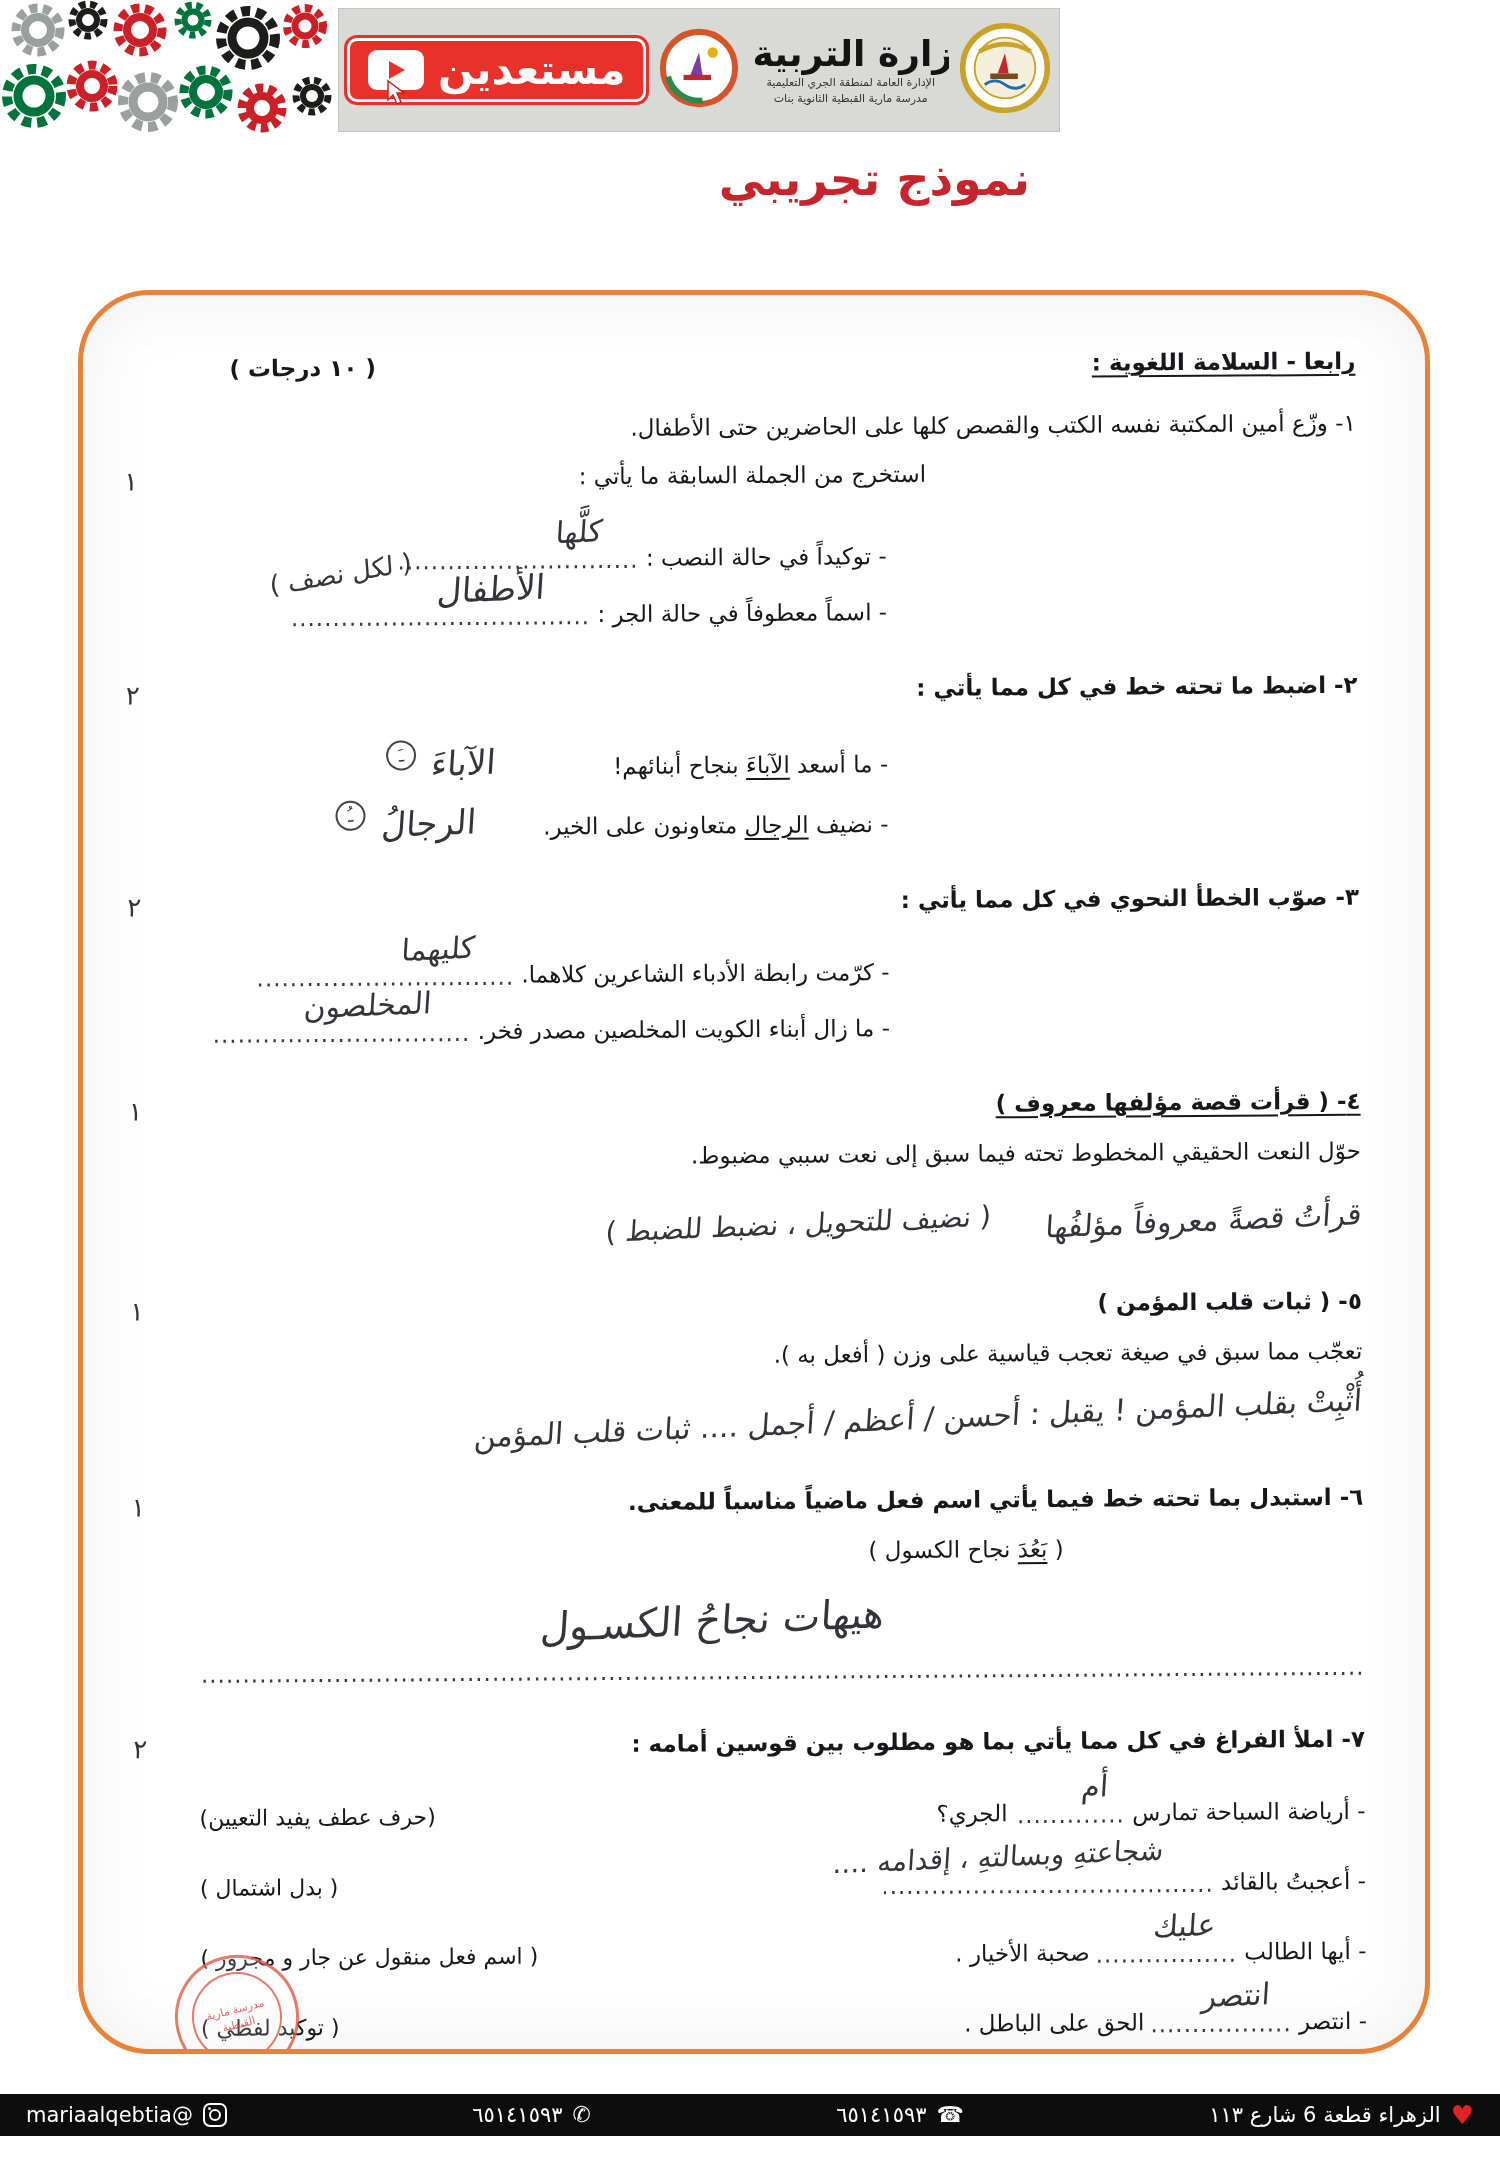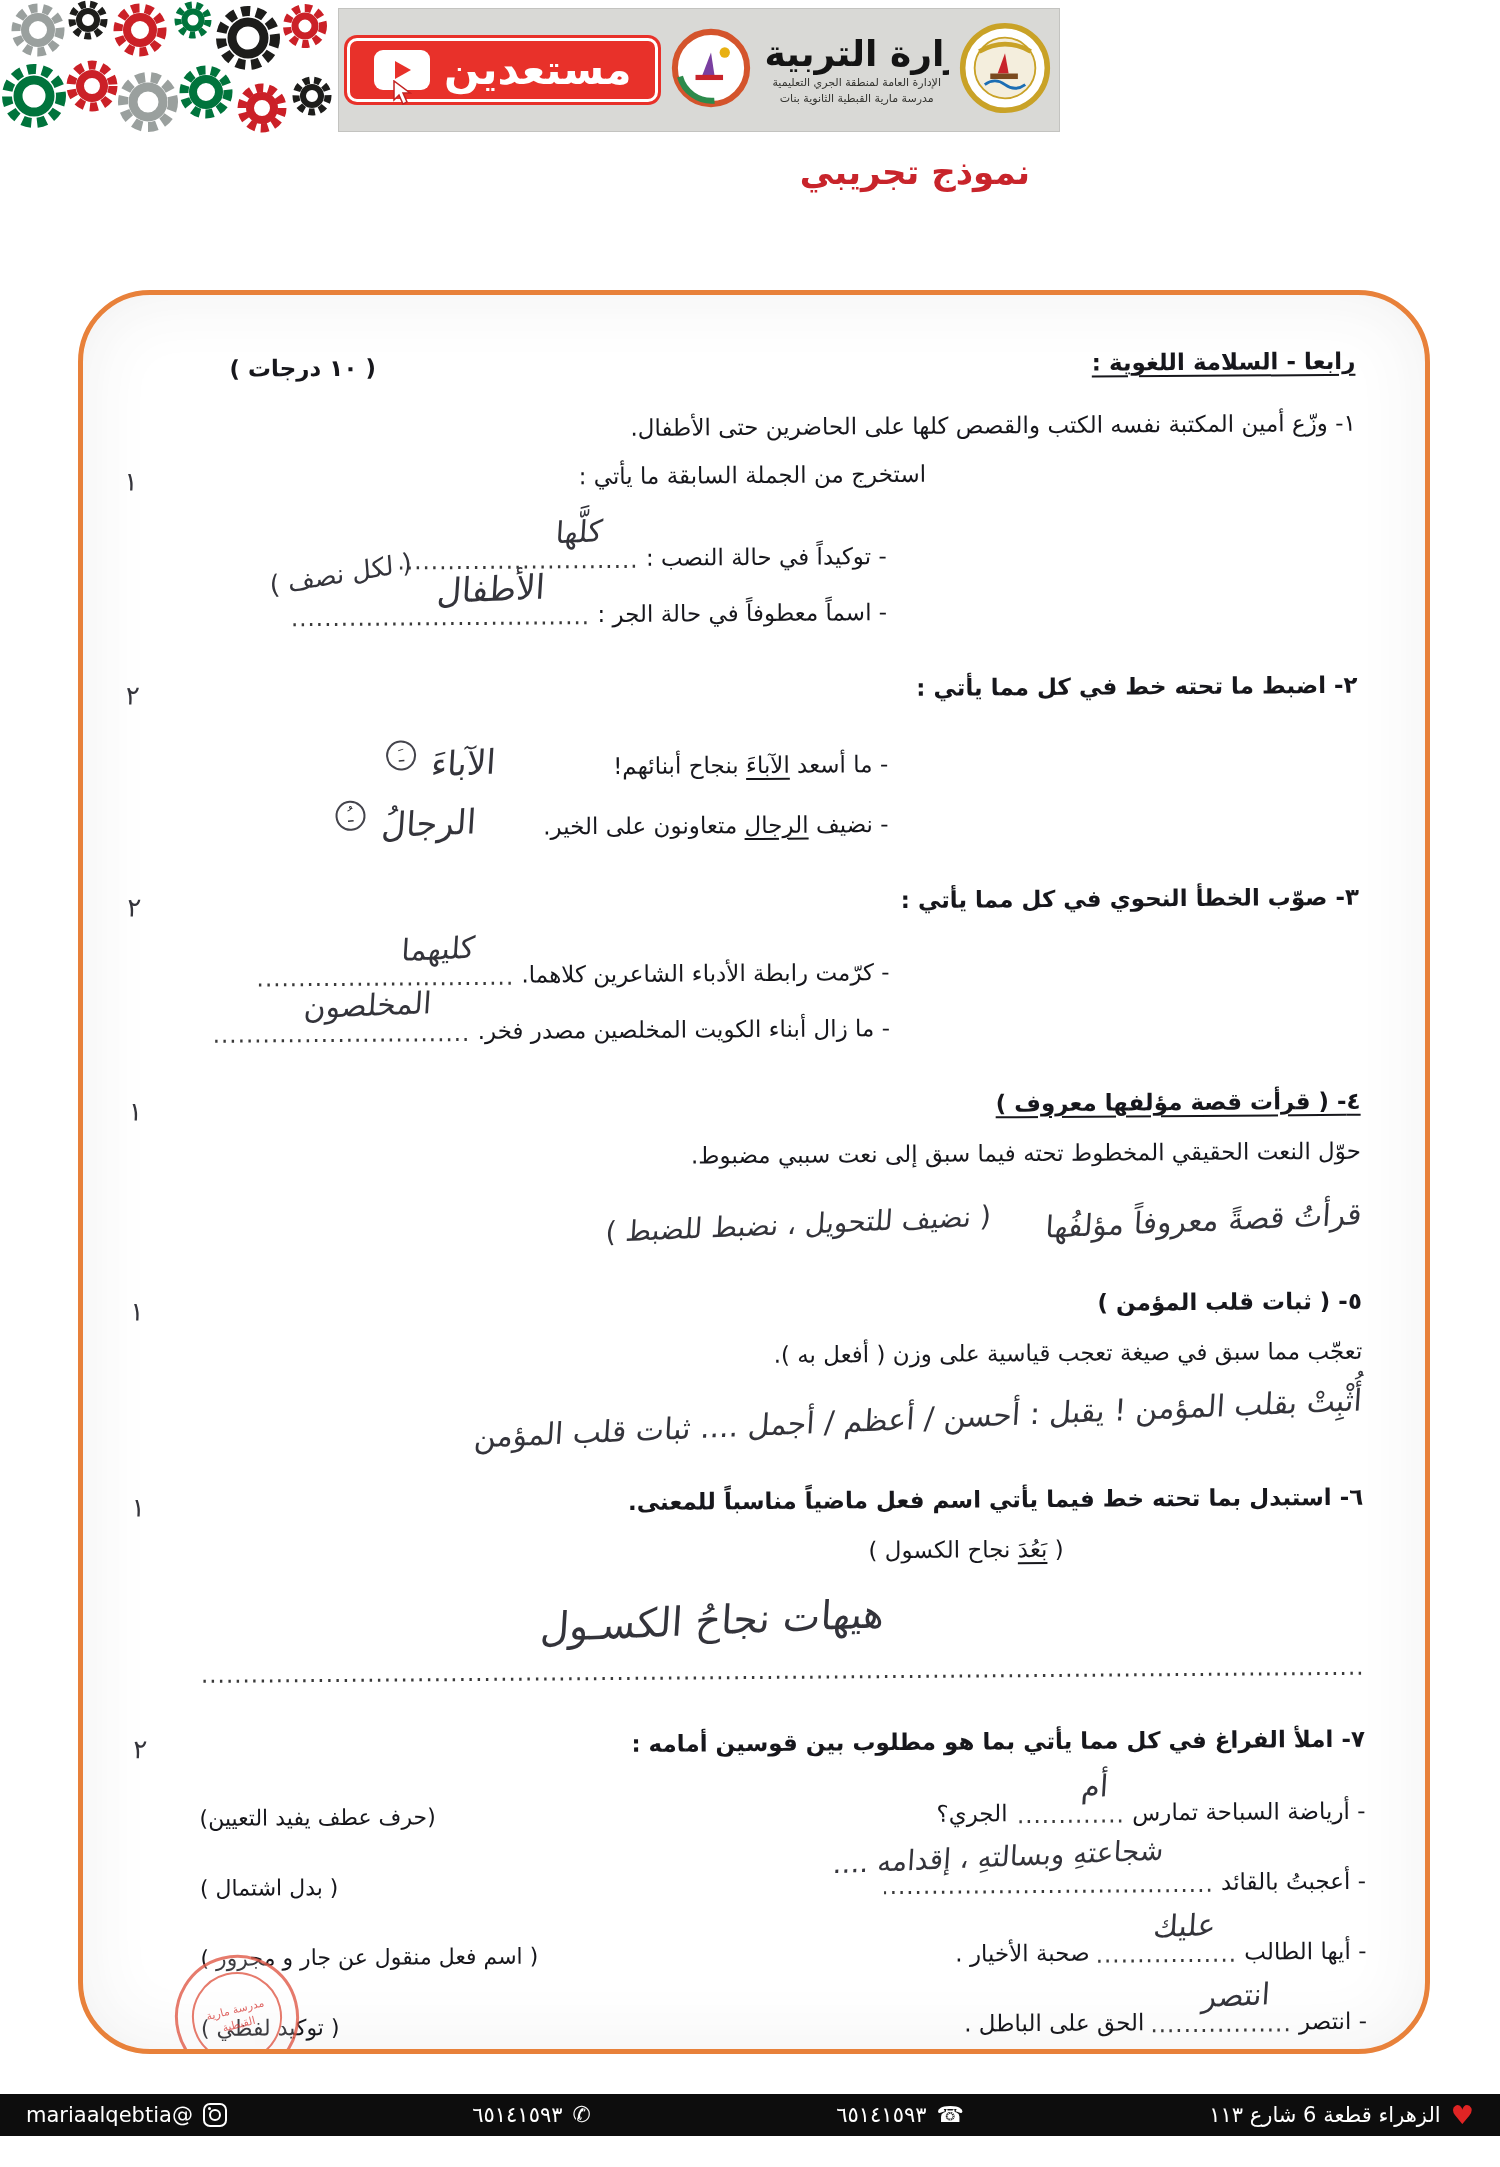--- a/index.html
+++ b/index.html
@@ -11,36 +11,36 @@
   .print{color:#17171c;}
   .bold{font-weight:700;}
   .u{text-decoration:underline;text-underline-offset:5px;}
 
   
   .banner{position:absolute;top:0;left:0;width:100%;height:142px;}
   .gears{position:absolute;left:0;top:0;width:338px;height:140px;}
   .strip{position:absolute;left:338px;top:8px;width:722px;height:124px;background:#d9d9d6;
          border:1px solid #c3c3c0;display:flex;align-items:center;gap:10px;padding:0 8px;}
   .yt-button{display:flex;align-items:center;gap:14px;background:#e8312a;border:3px solid #fff;
-             box-shadow:0 0 0 3px #e8312a;border-radius:10px;padding:8px 24px;color:#fff;
+             box-shadow:0 0 0 3px #e8312a;border-radius:10px;padding:8px 18px;color:#fff;
              font-size:42px;font-weight:700;line-height:1;cursor:pointer;flex:0 0 auto;}
   .play{width:56px;height:40px;background:#fff;border-radius:9px;position:relative;flex:0 0 auto;}
   .play::after{content:"";position:absolute;left:21px;top:11px;border-left:16px solid #e8312a;
                border-top:9px solid transparent;border-bottom:9px solid transparent;}
   .cursor{position:absolute;left:16px;bottom:-16px;}
   .school-logo{flex:0 0 auto;}
   .ministry{flex:1 1 auto;text-align:center;overflow:hidden;}
   .ministry-title{font-size:36px;font-weight:700;color:#141414;white-space:nowrap;line-height:1.15;}
   .dept{font-size:11px;color:#33332f;white-space:nowrap;line-height:1.45;}
   .emblem{flex:0 0 auto;}
 
   
   .headings{position:absolute;top:152px;left:0;width:100%;display:flex;direction:rtl;
             justify-content:space-between;padding:0 470px 0 105px;}
-  .headings h1{margin:0;font-size:34px;font-weight:700;color:#c8242b;line-height:1.2;}
+  .headings h1{margin:0;font-size:46px;font-weight:700;color:#c8242b;line-height:1.2;}
 
   
   .exam-box{position:absolute;left:78px;top:290px;width:1352px;height:1764px;background:#fff;
             border:5px solid #e8813a;border-radius:72px;overflow:hidden;
             box-shadow:inset 0 0 70px rgba(70,70,70,.08);}
   .scan{position:relative;height:100%;padding:52px 64px 30px 112px;direction:rtl;
         font-size:23px;line-height:36px;transform:rotate(-0.4deg);}
 
   .head-row{display:flex;justify-content:space-between;align-items:flex-start;margin-bottom:26px;}
   .marks{margin-left:40px;}

